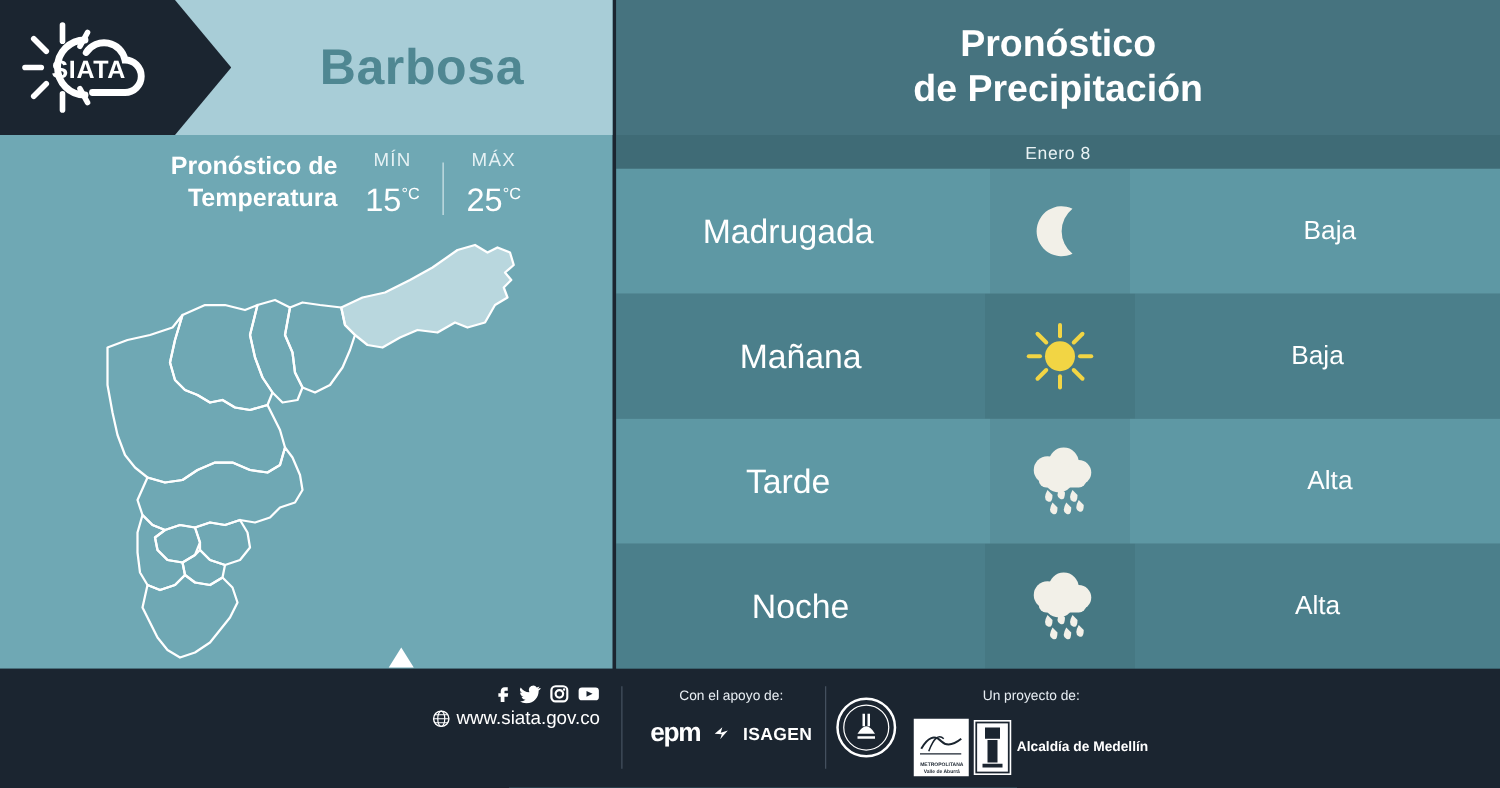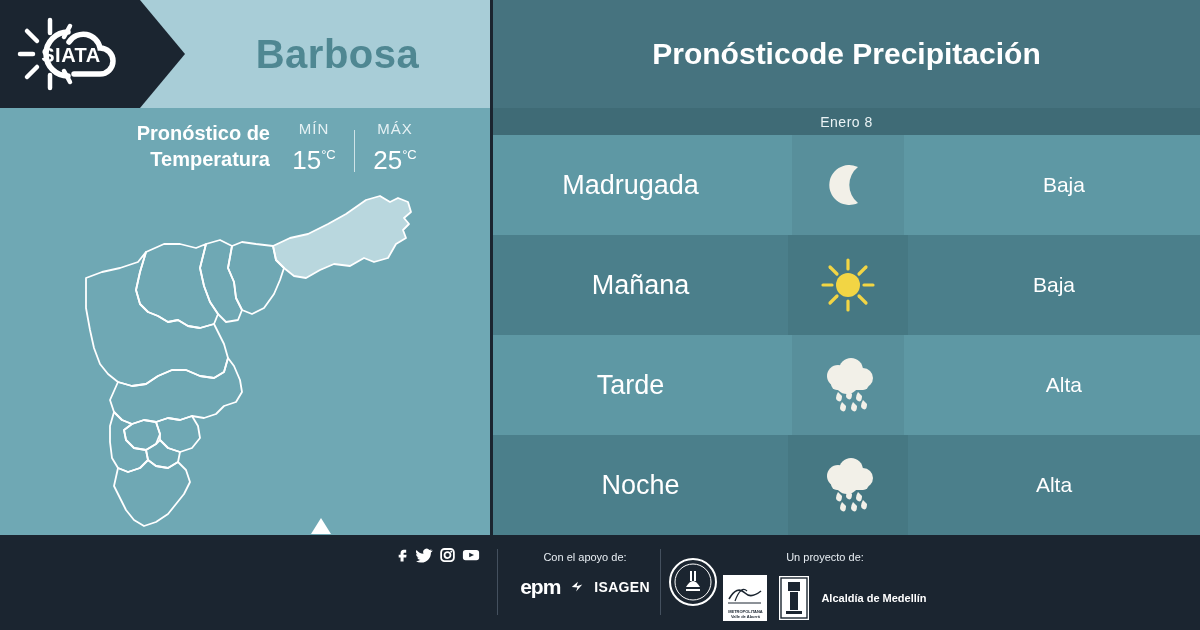--- a/index.html
+++ b/index.html
@@ -36,21 +36,21 @@
   .mm .val sup{font-size:13px;vertical-align:super;}
   .mm-div{width:1px;height:42px;background:#cfe3e8;margin:12px 4px 0 4px;}
 
   .map-wrap{position:absolute;left:28px;top:186px;width:440px;height:345px;}
   .north{position:absolute;left:276px;top:330px;width:34px;height:46px;text-align:center;}
   .north .n-letter{color:#fff;font-size:22px;font-weight:bold;line-height:20px;}
 
   
   .right-col{position:absolute;left:493px;top:0;width:707px;height:535px;background:#46737f;}
   .right-header{position:absolute;left:0;top:0;width:707px;height:108px;
-    display:flex;flex-direction:row;align-items:center;justify-content:center;
+    display:flex;flex-direction:column;align-items:center;justify-content:center;
     background:#46737f;}
   .right-header .line{color:#ffffff;font-size:30px;font-weight:bold;line-height:36px;text-align:center;}
   .date-band{position:absolute;left:0;top:108px;width:707px;height:27px;background:#3f6b76;
     display:flex;align-items:center;justify-content:center;}
   .date-band span{color:#eaf3f5;font-size:14px;letter-spacing:.5px;}
 
   .rows{position:absolute;left:0;top:135px;width:707px;height:400px;}
   .frow{position:relative;width:707px;height:100px;display:flex;}
   .frow.light{background:#5e98a4;gap:24px;}
   .frow.dark{background:#4b7f8b;text-align:center;}
@@ -69,21 +69,21 @@
   .f-handle{color:#fff;font-size:19px;font-weight:bold;line-height:23px;text-align:right;}
   .f-web{display:flex;align-items:center;justify-content:flex-end;gap:5px;
     color:#fff;font-size:15px;line-height:20px;}
   .vdiv{position:absolute;top:14px;width:1px;height:66px;background:#44505e;}
   .f-support{position:absolute;left:505px;top:14px;width:160px;text-align:center;}
   .f-cap{color:#e8eef3;font-size:11px;line-height:16px;margin-bottom:10px;}
   .support-logos{display:flex;align-items:center;justify-content:center;gap:10px;}
   .epm-text{color:#fff;font-size:21px;font-weight:bold;letter-spacing:-1px;}
   .isagen-text{color:#fff;font-size:14px;font-weight:bold;letter-spacing:.3px;}
   .f-project{position:absolute;left:700px;top:14px;width:250px;text-align:center;}
-  .project-logos{display:flex;align-items:center;justify-content:center;gap:12px;}
+  .project-logos{display:flex;align-items:center;justify-content:center;gap:4px;}
   .amva-box{width:44px;height:46px;background:#fff;position:relative;}
   .amva-cap{position:absolute;left:0;bottom:2px;width:100%;text-align:center;
     color:#1b2530;font-size:4px;line-height:5px;font-weight:bold;}
   .alc-box{width:30px;height:44px;background:#fff;}
   .alc-label{color:#fff;font-size:11px;font-weight:bold;}
   .seal{position:absolute;left:668px;top:22px;width:50px;height:50px;}
 </style>
 </head>
 <body>
 
@@ -295,20 +295,30 @@
         <svg width="15" height="16" viewBox="0 0 16 16">
           <rect x="1.2" y="1.6" width="13.6" height="13" rx="3.6" fill="none" stroke="#fff" stroke-width="1.9"></rect>
           <circle cx="8" cy="8.1" r="3.2" fill="none" stroke="#fff" stroke-width="1.9"></circle>
           <circle cx="12" cy="4.4" r="1" fill="#fff"></circle>
         </svg>
         <svg width="18" height="16" viewBox="0 0 20 16">
           <rect x="1" y="2.4" width="18" height="11.4" rx="3" fill="#fff"></rect>
           <polygon points="8,5.6 13.4,8.1 8,10.6" fill="#1b2530"></polygon>
         </svg>
       </div>
+      <div class="f-web">
+        <svg width="14" height="14" viewBox="0 0 16 16">
+          <circle cx="8" cy="8" r="7" fill="none" stroke="#fff" stroke-width="1.3"></circle>
+          <ellipse cx="8" cy="8" rx="3.2" ry="7" fill="none" stroke="#fff" stroke-width="1.1"></ellipse>
+          <line x1="1" y1="8" x2="15" y2="8" stroke="#fff" stroke-width="1.1"></line>
+          <line x1="2.2" y1="4.4" x2="13.8" y2="4.4" stroke="#fff" stroke-width="1"></line>
+          <line x1="2.2" y1="11.6" x2="13.8" y2="11.6" stroke="#fff" stroke-width="1"></line>
+        </svg>
+        <span>www.siata.gov.co</span>
+      </div>
     </div>
 
     <div class="vdiv" style="left:497px;"></div>
 
     <div class="f-support">
       <div class="f-cap">Con el apoyo de:</div>
       <div class="support-logos">
         <span class="epm-text">epm</span>
         <svg width="14" height="14" viewBox="0 0 16 16">
           <path d="M2 8 L9 2 L7.5 7 L14 5 L7 13 L8.5 8.5 Z" fill="#fff"></path>

